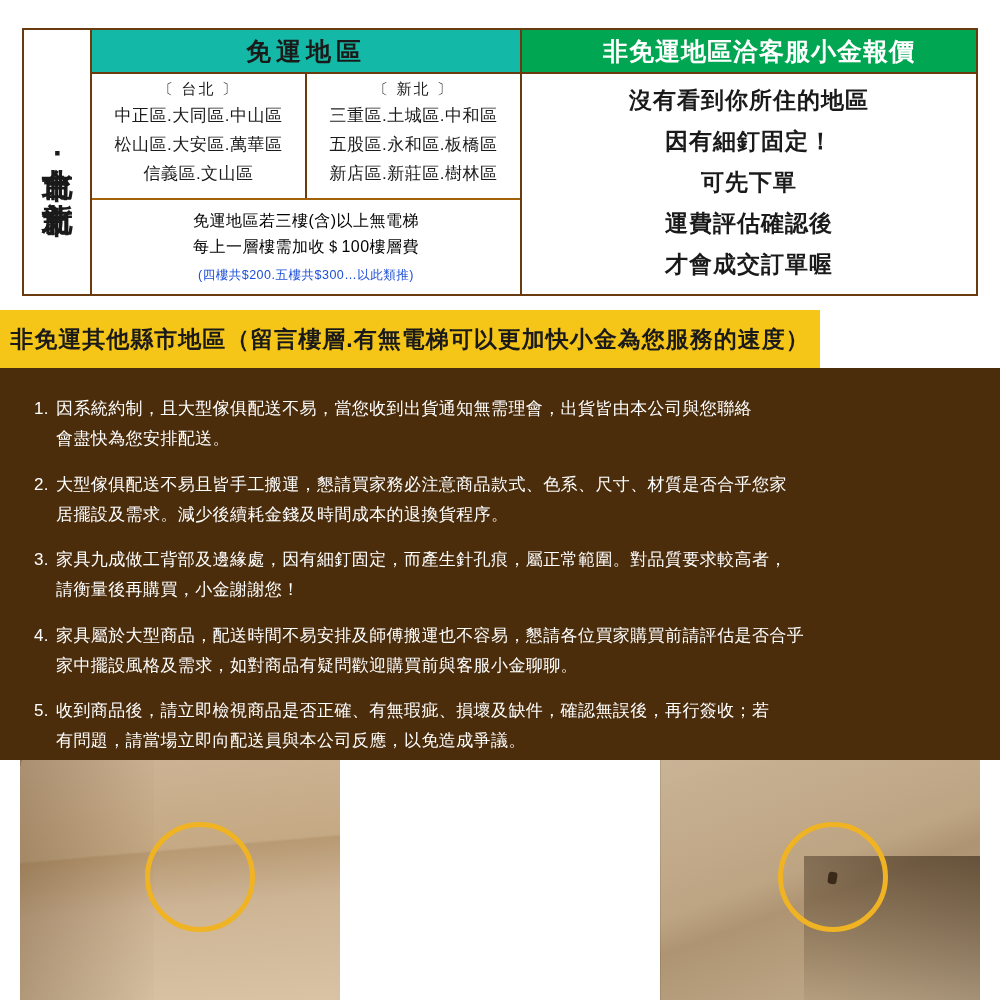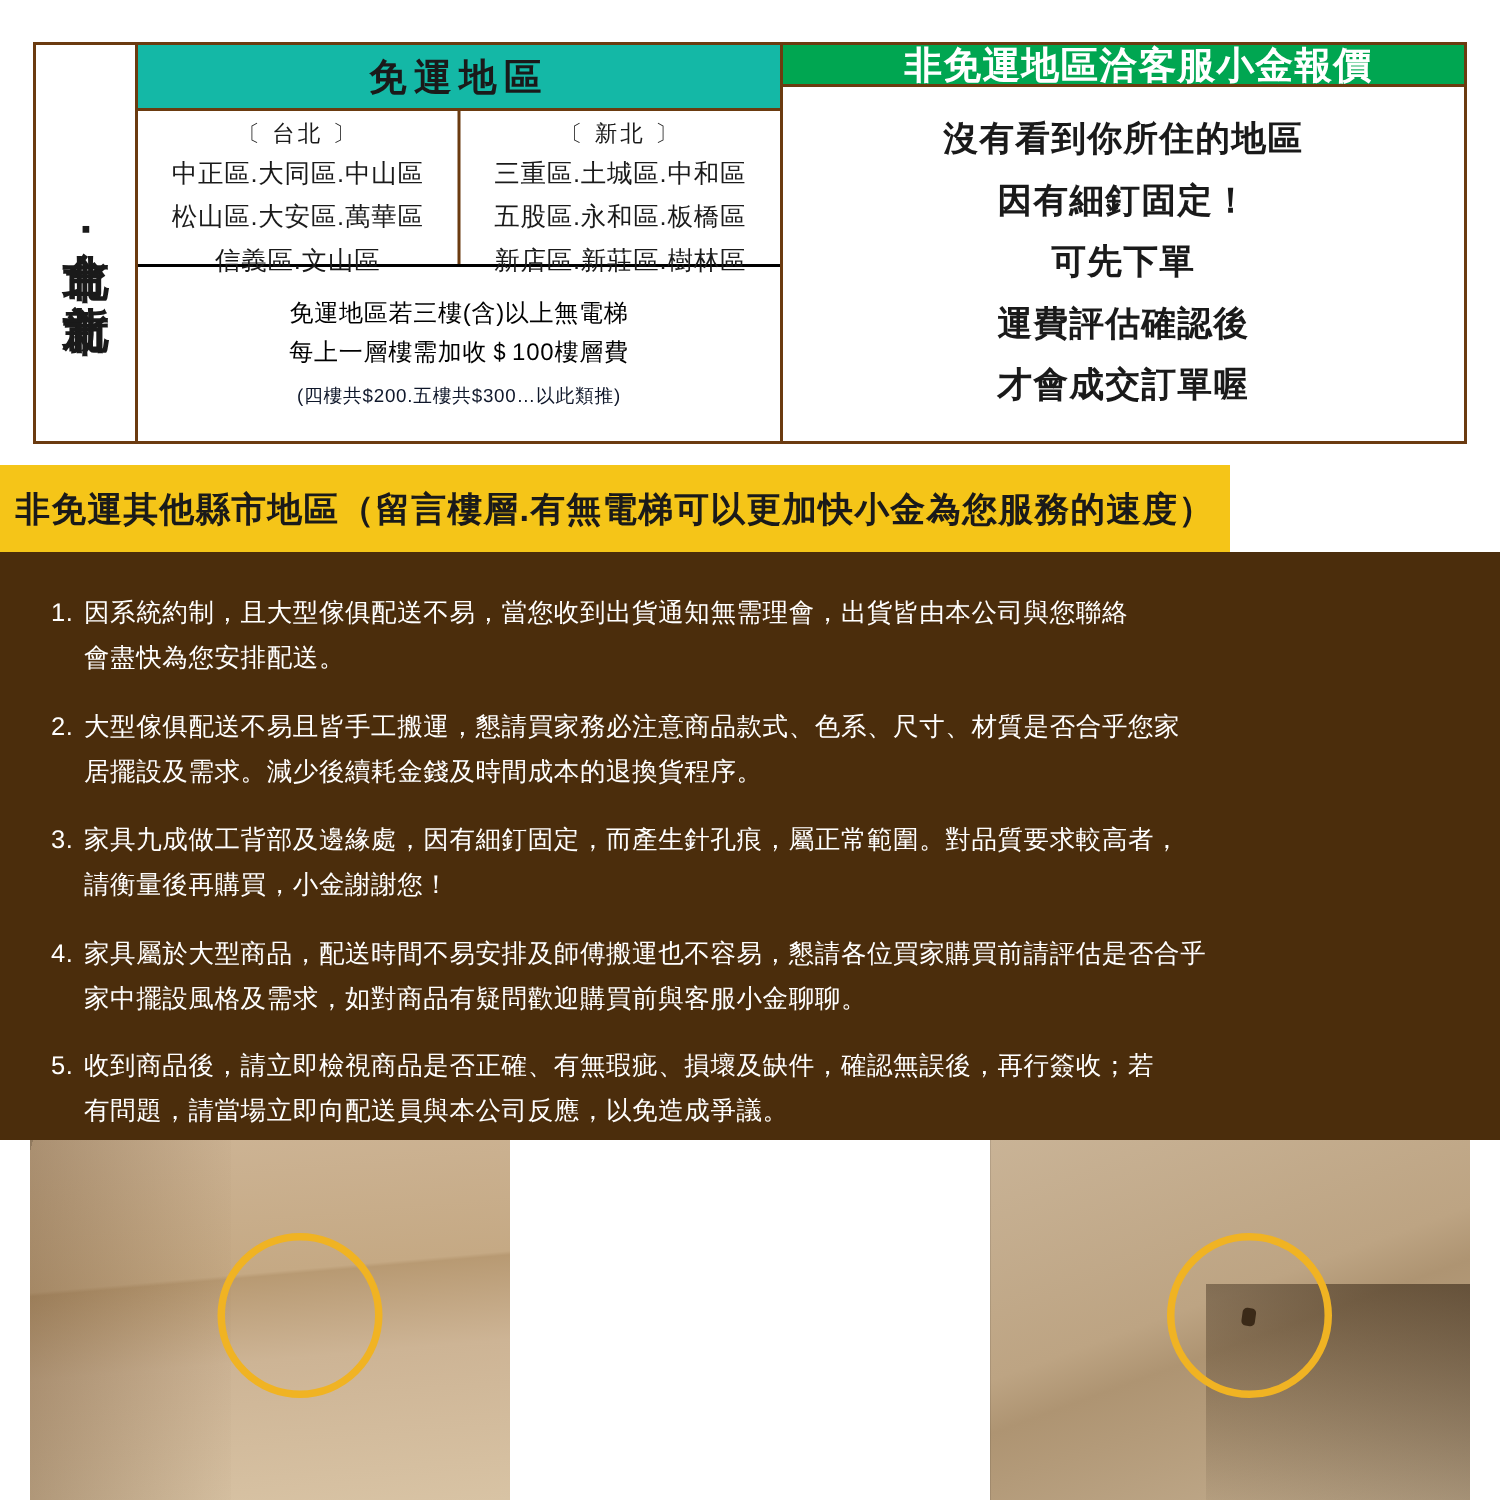--- a/index.html
+++ b/index.html
@@ -53,22 +53,22 @@
     display: flex; align-items: center; justify-content: center;
     font-size: 25px; font-weight: bold; color: #1a1a1a;
     letter-spacing: 5px;
   }
   .free-body {
     flex: 1;
     display: flex; flex-direction: column;
   }
   .city-rows {
     display: flex;
-    height: 104px;
-    border-bottom: 2px solid #000000;
+    height: 126px;
+    border-bottom: 2px solid #a16207;
   }
   .city-block {
     flex: 1;
     display: flex; flex-direction: column; align-items: center;
     padding-top: 6px;
   }
   .city-block.left { border-right: 2px solid #6b3b10; }
   .city-title {
     font-size: 15px; color: #1a1a1a; margin-bottom: 2px;
     letter-spacing: 2px;
@@ -81,28 +81,28 @@
   }
   .fee-block {
     flex: 1;
     display: flex; flex-direction: column; align-items: center; justify-content: center;
     padding: 2px 0 4px;
   }
   .fee-line {
     font-size: 16px; color: #000000; line-height: 1.6; letter-spacing: 0.5px;
   }
   .fee-note {
-    font-size: 12.5px; color: #0f172a; margin-top: 8px; letter-spacing: 0.5px;
+    font-size: 12.5px; color: #1d4ed8; margin-top: 8px; letter-spacing: 0.5px;
   }
   .nonfree-col {
     flex: 1;
     display: flex; flex-direction: column;
   }
   .nonfree-head {
-    height: 28px;
+    height: 44px;
     background: #00a651;
     border-bottom: 2px solid #6b3b10;
     display: flex; align-items: center; justify-content: center;
     font-size: 25px; font-weight: bold; color: #ffffff;
     letter-spacing: 1px;
     padding-left: 20px;
   }
   .nonfree-body {
     flex: 1;
     display: flex; flex-direction: column; align-items: center; justify-content: center;

